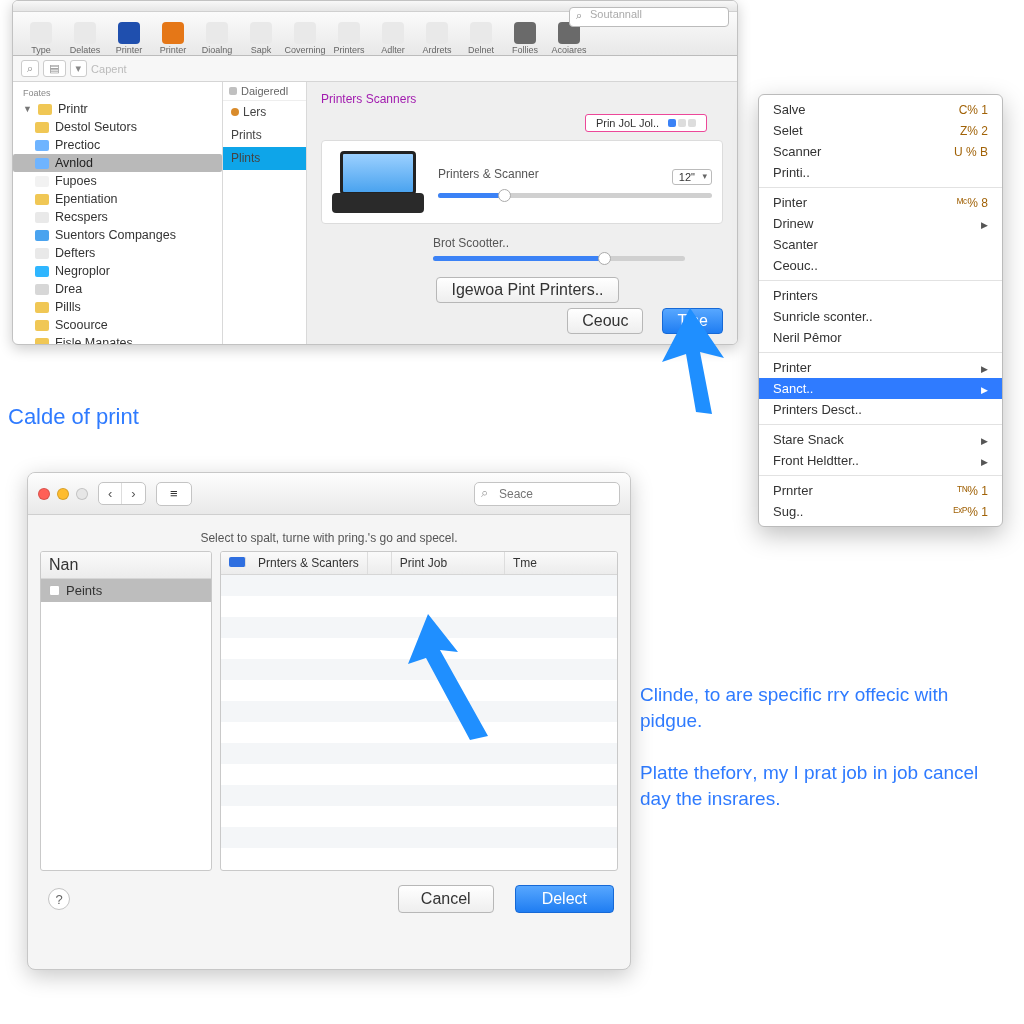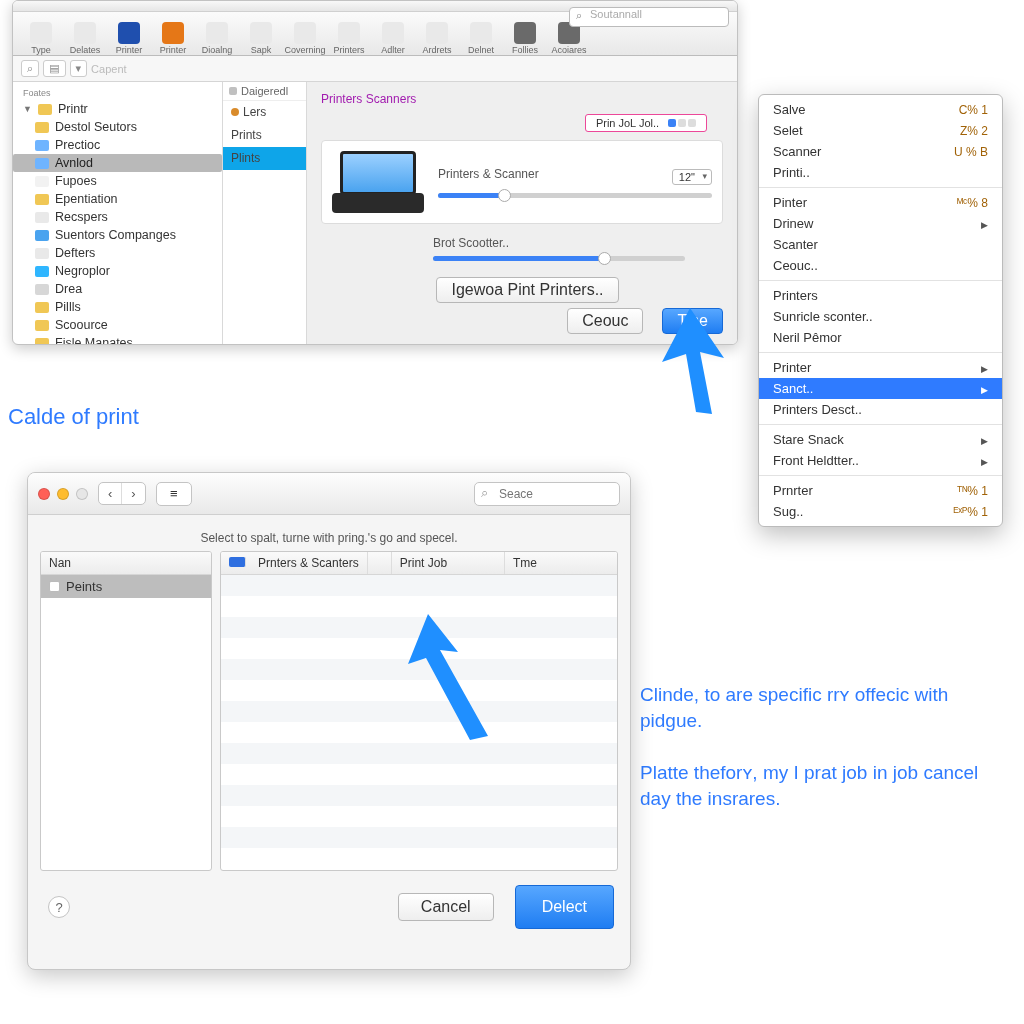--- a/index.html
+++ b/index.html
@@ -81,21 +81,21 @@
 .pbSearch{ margin-left:auto; position:relative; }
 .pbSearch input{ width:146px; height:24px; border:1px solid #c4c4c4; border-radius:5px; padding-left:24px; font-size:12px; color:#888; background:#fff;}
 .pbSearch::before{ content:"⌕"; position:absolute; left:7px; top:3px; color:#999;}
 
 .pbHead{ text-align:center; padding:14px 10px 6px;}
 .pbHead h3{ font-size:16px; font-weight:700; color:#333;}
 .pbHead p{ font-size:12px; color:#555; margin-top:2px;}
 
 .pbBody{ display:flex; gap:8px; padding:0 12px;}
 .pbList{ width:172px; height:320px; border:1px solid #c9c9c9; border-radius:3px; background:#fff; overflow:hidden;}
-.pbList .colh{ padding:4px 8px; font-size:12px; background:linear-gradient(#fafafa,#ececec); border-bottom:1px solid #d6d6d6;}
+.pbList .colh{ padding:4px 8px; font-size:16px; background:linear-gradient(#fafafa,#ececec); border-bottom:1px solid #d6d6d6;}
 .pbList .row{ display:flex; align-items:center; gap:6px; padding:4px 8px; font-size:13px;}
 .pbList .row.sel{ background:#bdbdbd;}
 .pbList .chk{ width:11px; height:11px; border:1px solid #bbb; border-radius:2px; background:#fff;}
 .pbTable{ flex:1; height:320px; border:1px solid #c9c9c9; border-radius:3px; background:#fff; overflow:hidden;}
 .pbTable .hdr{ display:flex; background:linear-gradient(#fafafa,#ececec); border-bottom:1px solid #d6d6d6;}
 .pbTable .hdr span{ padding:4px 8px; font-size:12px; border-right:1px solid #ddd;}
 .pbTable .hdr span:nth-child(1){ flex:1.6;}
 .pbTable .hdr span:nth-child(2){ flex:1;}
 .pbTable .hdr span:nth-child(3){ flex:1; border-right:none;}
 .pbTable .trow{ display:flex; align-items:center; padding:3px 8px; font-size:12.5px; gap:6px; height:21px;}
@@ -427,21 +427,21 @@
           <div class="trow"></div>
           <div class="trow"></div>
           <div class="trow"></div>
           <div class="trow"></div>
         </div>
     </div>
   </div>
   <div class="pbFoot">
     <div class="helpb">?</div>
     <span class="btn" style="padding:4px 22px">Cancel</span>
-    <span class="btn primary" style="padding:12px 26px">Delect</span>
+    <span class="btn primary" style="padding:4px 26px">Delect</span>
   </div>
 </div>
 
 <div class="cursor" style="left:392px; top:608px;">
   <svg width="110" height="140">
       <path d="M36 6 L66 44 L48 42 L96 128 L78 132 L34 50 L16 56 Z" fill="#1f8fff"></path>
     </svg>
 </div>
 
 </body></html>

